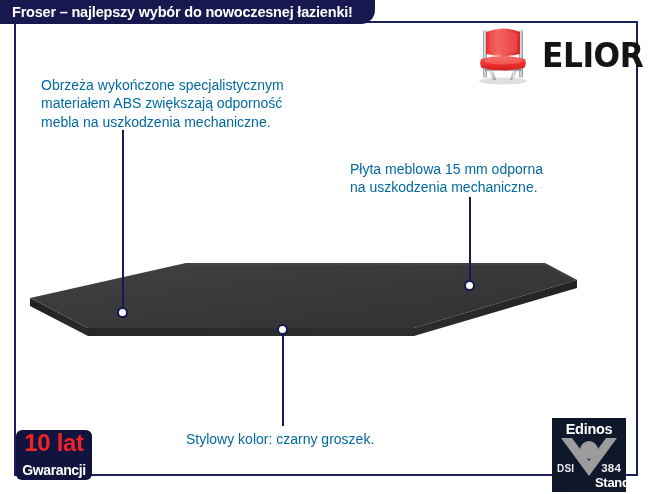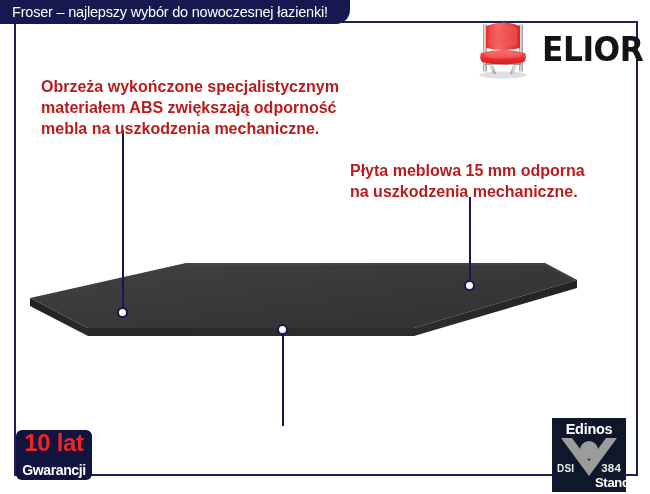--- a/index.html
+++ b/index.html
@@ -38,31 +38,31 @@
     background: #16184f;
     border-radius: 0 0 14px 0;
     display: flex;
     align-items: center;
     box-sizing: border-box;
     z-index: 5;
   }
   .title-tab-text {
     color: #ffffff;
     font-size: 14.5px;
-    font-weight: normal;
+    font-weight: bold;
     letter-spacing: -0.2px;
     white-space: nowrap;
     line-height: 1;
   }
 
   
   .logo {
     position: absolute;
     left: 470px;
-    top: 18px;
+    top: 24px;
     width: 164px;
     height: 62px;
     display: flex;
     align-items: center;
     text-align: center;
   }
   .logo-chair {
     width: 66px;
     height: 62px;
     flex: 0 0 auto;
@@ -76,23 +76,23 @@
     line-height: 1;
     margin-left: 6px;
     font-family: "DejaVu Sans", sans-serif;
     transform: scaleX(0.92);
     transform-origin: left center;
   }
 
   
   .caption {
     position: absolute;
-    color: #b91c1c;
-    font-size: 16px;
-    font-weight: bold;
+    color: #0369a1;
+    font-size: 14px;
+    font-weight: normal;
     line-height: 1.32;
     white-space: pre-line;
   }
   .caption-edge   { left: 41px;  top: 76px;  width: 360px; }
   .caption-board  { left: 350px; top: 160px; width: 280px; }
   .caption-color  { left: 186px; top: 430px; width: 300px; }
 
   
   .callout-line {
     position: absolute;
@@ -305,20 +305,21 @@
 materiałem ABS zwiększają odporność
 mebla na uszkodzenia mechaniczne.</div>
 
   <div class="callout-line" style="left:469px; top:197px; height:88px;"></div>
   <div class="callout-dot" style="left:463.5px; top:279.5px;"></div>
   <div class="caption caption-board">Płyta meblowa 15 mm odporna
 na uszkodzenia mechaniczne.</div>
 
   <div class="callout-line" style="left:282px; top:329px; height:97px;"></div>
   <div class="callout-dot" style="left:276.5px; top:323.5px;"></div>
+  <div class="caption caption-color">Stylowy kolor: czarny groszek.</div>
 
   <div class="warranty">
     <div class="warranty-years">10 lat</div>
     <div class="warranty-label">Gwarancji</div>
   </div>
 
   <div class="edinos">
     <div class="edinos-name">Edinos</div>
     <div class="edinos-v">
       <svg width="60" height="42" viewBox="0 0 60 42" xmlns="http://www.w3.org/2000/svg">

